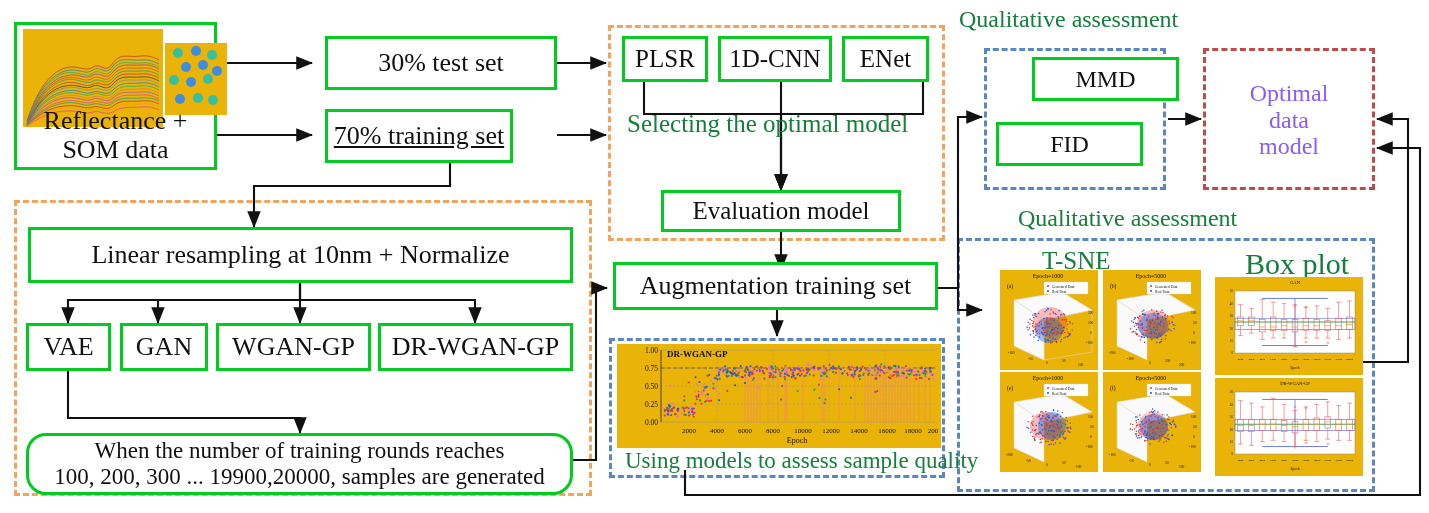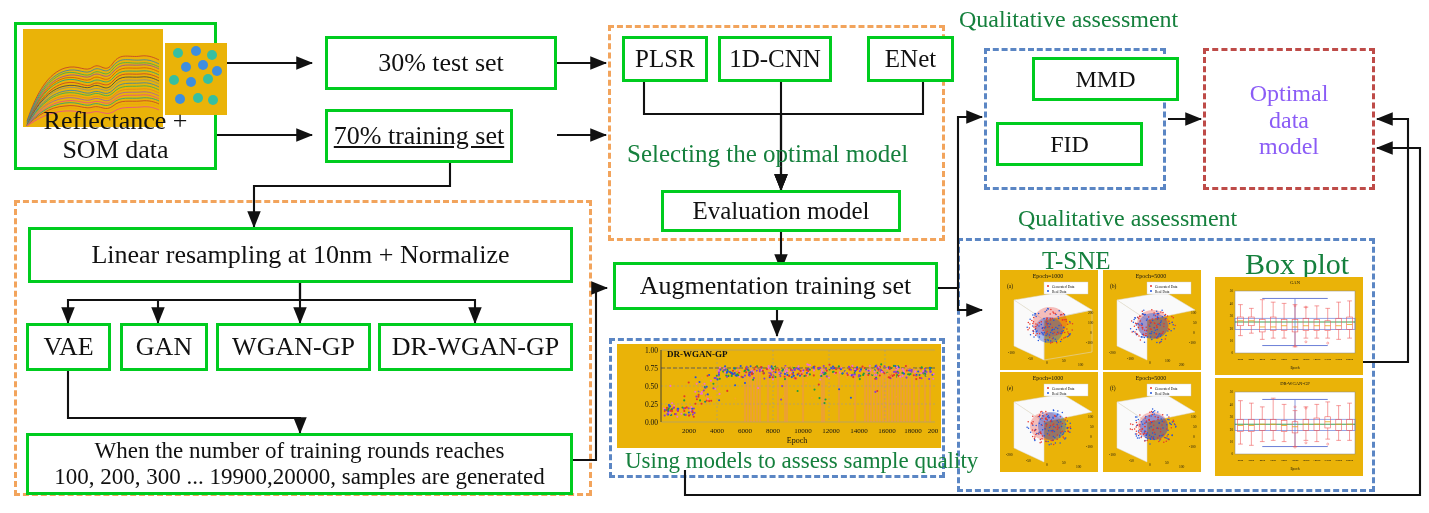--- a/index.html
+++ b/index.html
@@ -150,38 +150,38 @@
     </div>
 
   <div class="box" style="left:216px;top:323px;width:155px;height:48px;font-size:26px;">
       <span>WGAN-GP</span>
     </div>
 
   <div class="box" style="left:378px;top:323px;width:195px;height:48px;font-size:26px;">
       <span>DR-WGAN-GP</span>
     </div>
 
-  <div class="box" style="left:26px;top:433px;width:547px;height:62px;flex-direction:column;font-size:23px;">
+  <div class="box" style="left:26px;top:433px;width:547px;height:62px;flex-direction:column;font-size:23px;border-radius:20px;">
     <span>When the number of training rounds reaches</span>
     <span>100, 200, 300 ... 19900,20000, samples are generated</span>
   </div>
 
   <div class="box" style="left:622px;top:36px;width:86px;height:46px;font-size:25px;">
       <span>PLSR</span>
     </div>
 
   <div class="box" style="left:718px;top:36px;width:114px;height:46px;font-size:25px;">
       <span>1D-CNN</span>
     </div>
 
-  <div class="box" style="left:842px;top:36px;width:87px;height:46px;font-size:25px;margin-left:25px;">
+  <div class="box" style="left:842px;top:36px;width:87px;height:46px;font-size:25px;">
       <span>ENet</span>
     </div>
 
-  <div class="lbl" style="left:627px;top:140px;font-size:25px;">Selecting the optimal model</div>
+  <div class="lbl" style="left:627px;top:110px;font-size:25px;">Selecting the optimal model</div>
 
   <div class="box" style="left:661px;top:190px;width:240px;height:42px;font-size:25px;">
       <span>Evaluation model</span>
     </div>
 
   <div class="box" style="left:613px;top:262px;width:325px;height:48px;font-size:26px;">
       <span>Augmentation training set</span>
     </div>
 
   <div class="box" style="left:1032px;top:57px;width:147px;height:44px;font-size:24px;">

